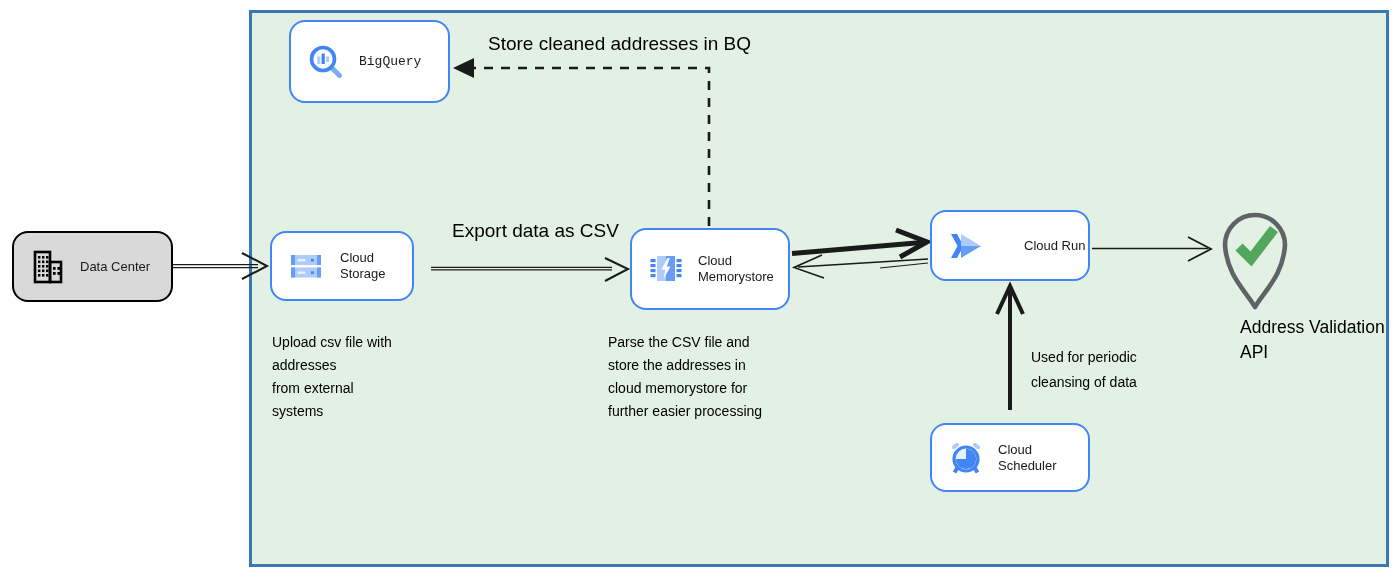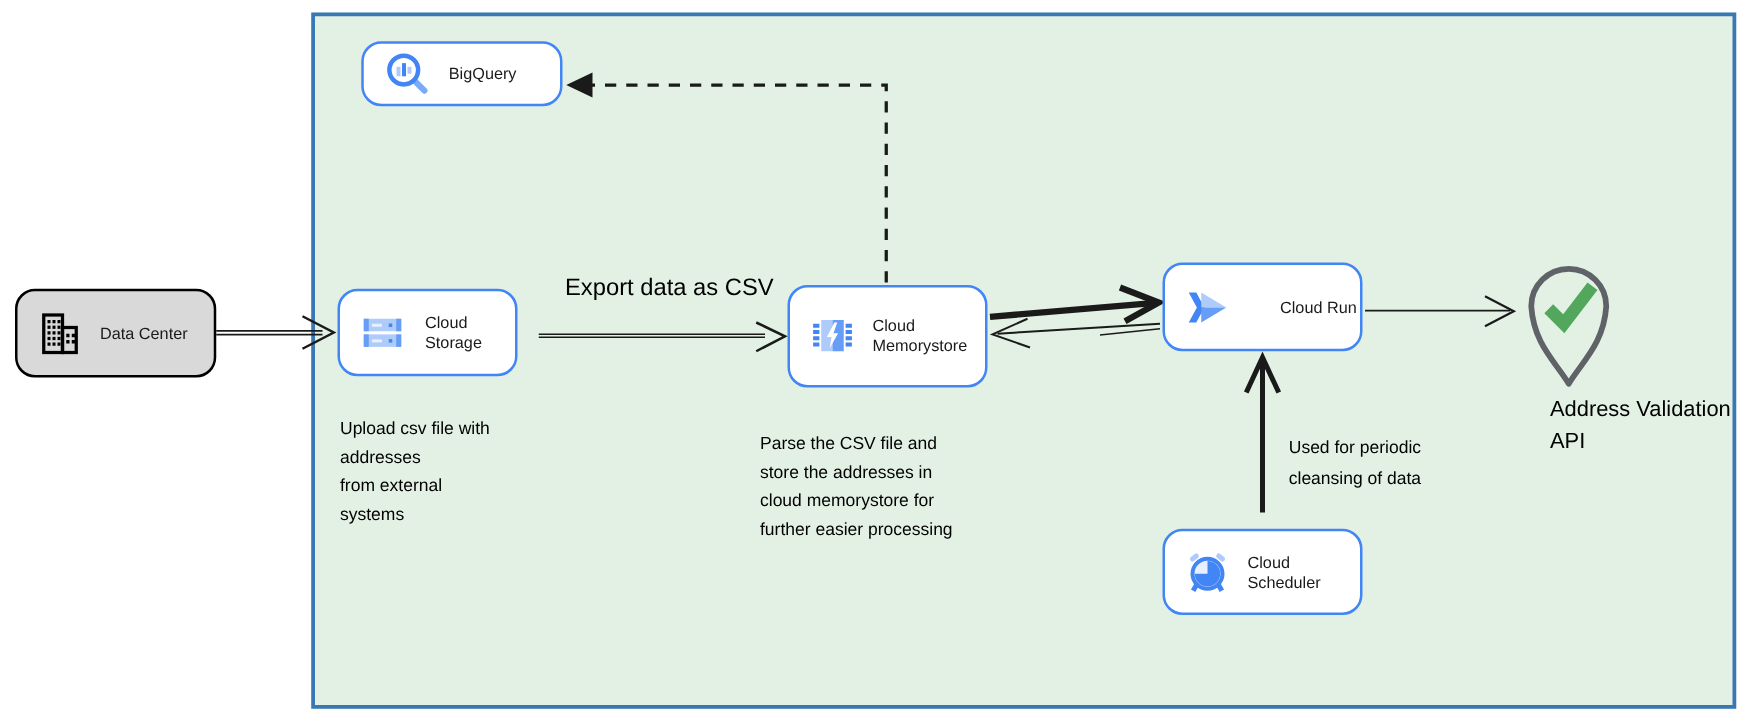--- a/index.html
+++ b/index.html
@@ -14,32 +14,32 @@
   .node{
     position:absolute;display:flex;align-items:center;box-sizing:border-box;
     background:#ffffff;border:2px solid #4285f4;border-radius:16px;
     padding-left:16px;gap:14px;
   }
   .node .nlabel{font-size:13px;line-height:16px;color:#1a1a1a;white-space:pre-line;}
   .node-datacenter{
     left:12px;top:231px;width:161px;height:71px;
     background:#d9d9d9;border:2px solid #000000;
   }
-  .node-bigquery{left:289px;top:33px;width:161px;height:52px;}
+  .node-bigquery{left:289px;top:20px;width:161px;height:83px;font-family:Liberation Mono, monospace;}
   .node-storage{left:270px;top:231px;width:144px;height:70px;gap:16px;}
   .node-memorystore{left:630px;top:228px;width:160px;height:82px;}
   .node-cloudrun{left:930px;top:210px;width:160px;height:71px;gap:40px;}
   .node-scheduler{left:930px;top:411px;width:160px;height:69px;margin-top:12px;}
   .icon{flex:0 0 auto;display:block;}
   .edge-label{position:absolute;font-size:19px;white-space:pre-line;}
   .lbl-store-bq{left:488px;top:33px;}
   .lbl-export-csv{left:452px;top:220px;}
   .note{position:absolute;font-size:14px;line-height:23px;white-space:pre-line;}
   .note-upload{left:272px;top:331px;}
-  .note-parse{left:608px;top:331px;margin-top:12px;}
+  .note-parse{left:608px;top:331px;}
   .note-periodic{left:1031px;top:345px;font-size:14px;line-height:25px;}
   .lbl-address{position:absolute;left:1240px;top:315px;font-size:17.5px;line-height:25px;white-space:pre-line;}
   .connector-layer{position:absolute;left:0;top:0;width:1400px;height:580px;}
   .pin-wrap{position:absolute;left:1219px;top:205px;width:72px;height:108px;}
 </style>
 </head>
 <body>
 
 <div class="stage">
 
@@ -188,20 +188,21 @@
 
   <div class="pin-wrap">
     <svg width="72" height="108" viewBox="0 0 72 108">
       <path d="M36,102 C25,84 8,70 6,40 A30,30 0 0 1 66,40 C64,70 47,84 36,102 Z" fill="none" stroke="#5f6368" stroke-width="4.6" stroke-linejoin="round"></path>
       <polyline points="20,42 32,54 55,24" fill="none" stroke="#53a75c" stroke-width="10" stroke-linecap="butt" stroke-linejoin="miter"></polyline>
     </svg>
   </div>
   <div class="lbl-address">Address Validation
 API</div>
 
+  <div class="edge-label lbl-store-bq">Store cleaned addresses in BQ</div>
   <div class="edge-label lbl-export-csv">Export data as CSV</div>
   <div class="note note-periodic">Used for periodic
 cleansing of data</div>
 
   <div class="note note-upload">Upload csv file with
 addresses
 from external
 systems</div>
   <div class="note note-parse">Parse the CSV file and
 store the addresses in

